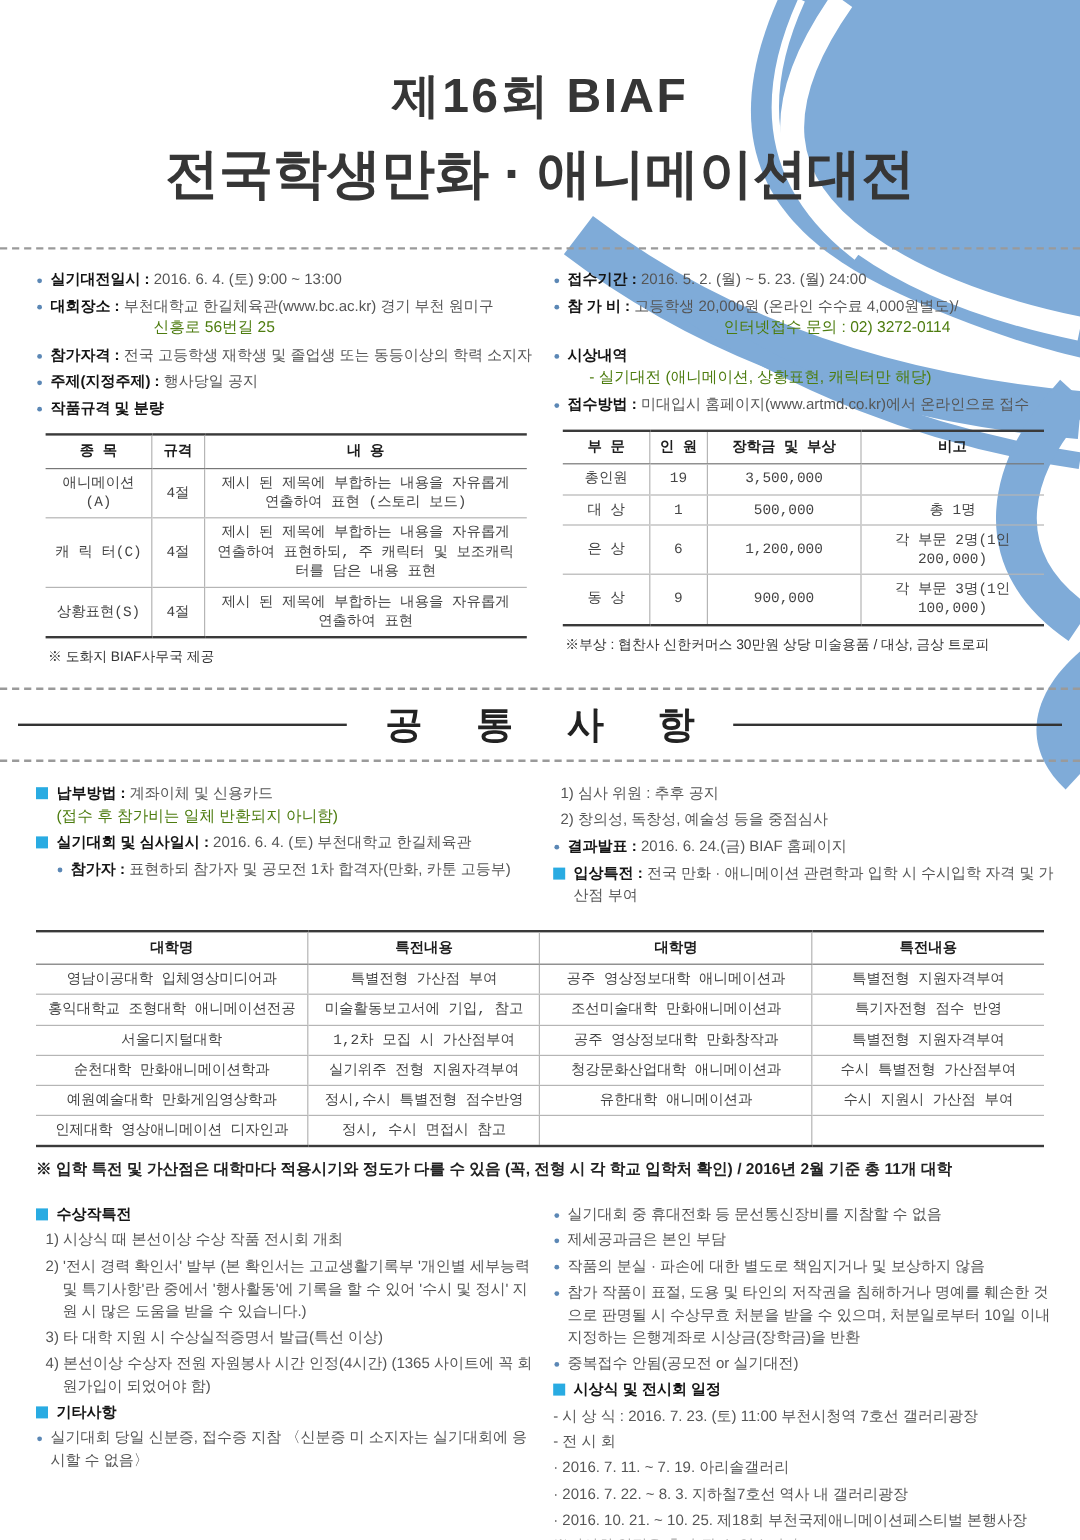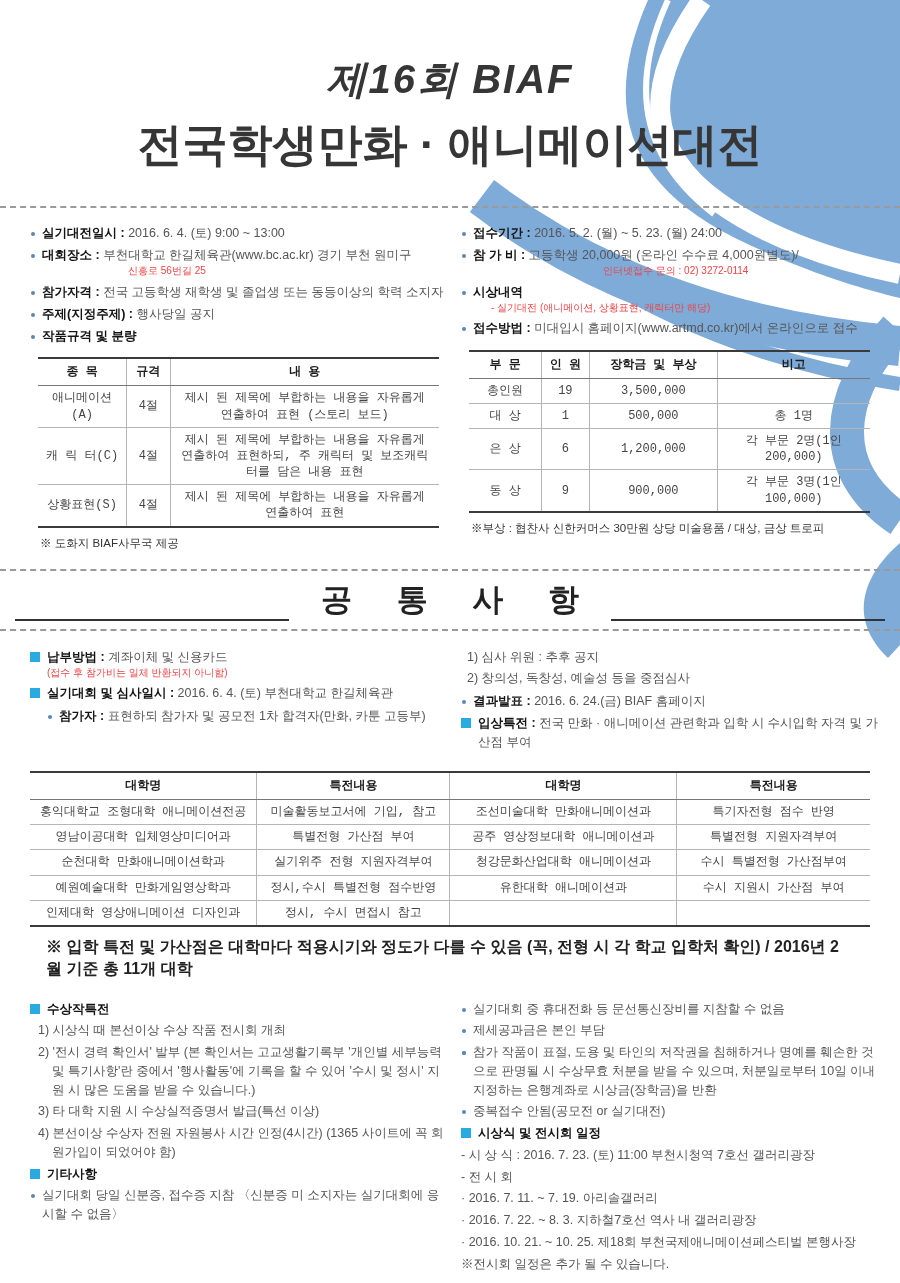--- a/index.html
+++ b/index.html
@@ -3,70 +3,70 @@
 <meta charset="utf-8">
 <style>
   html,body{margin:0;padding:0;}
   body{width:900px;height:1283px;position:relative;background:#fff;overflow:hidden;
        font-family:"Liberation Sans",sans-serif;color:#444;}
   .swoosh{position:absolute;top:0;right:0;z-index:0;}
   .content{position:relative;z-index:1;}
 
   
   .header{height:206px;box-sizing:border-box;padding-top:52px;text-align:center;}
-  .t1{font-size:40px;font-weight:bold;color:#363636;letter-spacing:2px;font-style:italic;}
+  .t1{font-size:40px;font-weight:bold;color:#363636;letter-spacing:2px;}
   .t2{font-size:45px;font-weight:bold;color:#363636;margin-top:8px;letter-spacing:0px;}
 
   .sep{border-top:2px dashed #9a9a9a;height:0;}
 
   
   .info{display:flex;padding:12px 8px 0 30px;box-sizing:border-box;}
   .info .col{width:50%;box-sizing:border-box;padding-right:14px;}
   .item{position:relative;padding-left:12px;margin:4px 0;line-height:1.45;font-size:12.5px;color:#555;}
   .item b{color:#141414;}
   .dot{position:absolute;left:1px;top:8px;width:4px;height:4px;border-radius:50%;background:#5b87b5;}
-  .cont{font-size:10px;color:#ef4444;line-height:1.45;}
+  .cont{font-size:13px;color:#4d7c0f;line-height:1.45;}
   .c-place{margin-left:86px;}
   .c-fee{margin-left:130px;}
   .c-award{margin-left:18px;}
 
   
   table{border-collapse:collapse;width:96%;margin:12px auto 0;font-size:12px;background:transparent;font-family:Liberation Mono, monospace;}
   th,td{padding:4px 5px;text-align:center;vertical-align:middle;color:#444;
         border-bottom:1px solid #b5b5b5;line-height:1.35;}
   thead th{border-top:2px solid #3a3a3a;border-bottom:1px solid #777;
            font-weight:bold;color:#1d1d1d;padding:5px;}
   tbody tr:last-child td{border-bottom:2px solid #3a3a3a;}
   th+th,td+td{border-left:1px solid #b5b5b5;}
   .tnote{font-size:11.5px;color:#333;margin:8px 2px 0 10px;}
 
   .spec col.c1{width:88px}.spec col.c2{width:44px}
   .award col.c1{width:72px}.award col.c2{width:48px}.award col.c3{width:128px}
 
   
   .common{margin-top:18px;}
-  .bandrow{display:flex;align-items:flex-end;margin:8px 15px;}
+  .bandrow{display:flex;align-items:center;margin:8px 15px;}
   .bandrow::before,.bandrow::after{content:"";flex:1;border-top:2px solid #333;}
   .bandtitle{font-size:31px;font-weight:bold;color:#222;letter-spacing:18px;
              padding:0 14px 0 32px;white-space:nowrap;}
 
   
   .proc{display:flex;padding:14px 8px 0 30px;box-sizing:border-box;font-size:12.5px;}
   .proc .col{width:50%;box-sizing:border-box;padding-right:12px;}
   .pitem{position:relative;padding-left:17px;margin:3px 0;line-height:1.5;color:#555;}
   .pitem b{color:#141414;}
   .sq{position:absolute;left:0;top:4px;width:10px;height:10px;background:#29abe2;}
   .plain{margin:3px 0 3px 6px;line-height:1.5;color:#555;}
   .sub{margin-left:17px;}
 
   
   .uniwrap{padding:4px 30px 0;}
   .uni{width:100%;font-size:12px;}
   .uni col.u1{width:27%}.uni col.u2{width:23%}.uni col.u3{width:27%}.uni col.u4{width:23%}
-  .uninote{margin:9px 46px 0;font-size:16px;font-weight:bold;color:#222;line-height:1.4;}
+  .uninote{margin:9px 30px 0;font-size:13px;font-weight:bold;color:#222;line-height:1.4;}
 
   
   .bottom{display:flex;padding:16px 8px 0 30px;box-sizing:border-box;font-size:12.5px;}
   .bottom .col{width:50%;box-sizing:border-box;padding-right:14px;}
   .li{position:relative;padding-left:12px;margin:3px 0;line-height:1.5;color:#555;}
   .li .dot{top:8px;}
   .num{margin:3px 0 3px 8px;padding-left:14px;text-indent:-14px;line-height:1.5;color:#555;}
   .s1{margin-left:8px;}.s2{margin-left:14px;}.s3{margin-left:20px;}
   .schedline{margin:3px 0;line-height:1.5;color:#555;}
 </style>
@@ -226,29 +226,35 @@
       <thead>
           <tr>
         <th>대학명</th>
         <th>특전내용</th>
         <th>대학명</th>
         <th>특전내용</th>
       </tr>
         </thead>
       <tbody>
         <tr>
+            <td>영남이공대학 입체영상미디어과</td>
+            <td>특별전형 가산점 부여</td>
+            <td>공주 영상정보대학 애니메이션과</td>
+            <td>특별전형 지원자격부여</td>
+          </tr>
+        <tr>
             <td>홍익대학교 조형대학 애니메이션전공</td>
             <td>미술활동보고서에 기입, 참고</td>
             <td>조선미술대학 만화애니메이션과</td>
             <td>특기자전형 점수 반영</td>
           </tr>
         <tr>
-            <td>영남이공대학 입체영상미디어과</td>
-            <td>특별전형 가산점 부여</td>
-            <td>공주 영상정보대학 애니메이션과</td>
+            <td>서울디지털대학</td>
+            <td>1,2차 모집 시 가산점부여</td>
+            <td>공주 영상정보대학 만화창작과</td>
             <td>특별전형 지원자격부여</td>
           </tr>
         <tr>
             <td>순천대학 만화애니메이션학과</td>
             <td>실기위주 전형 지원자격부여</td>
             <td>청강문화산업대학 애니메이션과</td>
             <td>수시 특별전형 가산점부여</td>
           </tr>
         <tr>
             <td>예원예술대학 만화게임영상학과</td>
@@ -274,21 +280,21 @@
       <div class="num">2) '전시 경력 확인서' 발부 (본 확인서는 고교생활기록부 '개인별 세부능력 및 특기사항'란 중에서 '행사활동'에 기록을 할 수 있어 '수시 및 정시' 지원 시 많은 도움을 받을 수 있습니다.)</div>
       <div class="num">3) 타 대학 지원 시 수상실적증명서 발급(특선 이상)</div>
       <div class="num">4) 본선이상 수상자 전원 자원봉사 시간 인정(4시간) (1365 사이트에 꼭 회원가입이 되었어야 함)</div>
       <div class="pitem"><span class="sq"></span><b>기타사항</b></div>
       <div class="li"><span class="dot"></span><span>실기대회 당일 신분증, 접수증 지참 〈신분증 미 소지자는 실기대회에 응시할 수 없음〉</span></div>
 
     </div>
     <div class="col">
       <div class="li"><span class="dot"></span><span>실기대회 중 휴대전화 등 문선통신장비를 지참할 수 없음</span></div>
       <div class="li"><span class="dot"></span><span>제세공과금은 본인 부담</span></div>
-      <div class="li"><span class="dot"></span></div>
+      <div class="li"><span class="dot"></span><span>작품의 분실 · 파손에 대한 별도로 책임지거나 및 보상하지 않음</span></div>
       <div class="li"><span class="dot"></span><span>참가 작품이 표절, 도용 및 타인의 저작권을 침해하거나 명예를 훼손한 것으로 판명될 시 수상무효 처분을 받을 수 있으며, 처분일로부터 10일 이내 지정하는 은행계좌로 시상금(장학금)을 반환</span></div>
       <div class="li"><span class="dot"></span><span>중복접수 안됨(공모전 or 실기대전)</span></div>
       <div class="pitem"><span class="sq"></span><b>시상식 및 전시회 일정</b></div>
       <div class="schedline s1">- 시 상 식 : 2016. 7. 23. (토) 11:00 부천시청역 7호선 갤러리광장</div>
       <div class="schedline s1">- 전 시 회</div>
       <div class="schedline s2">· 2016. 7. 11. ~ 7. 19. 아리솔갤러리</div>
       <div class="schedline s2">· 2016. 7. 22. ~ 8.  3. 지하철7호선 역사 내 갤러리광장</div>
       <div class="schedline s2">· 2016. 10. 21. ~ 10. 25. 제18회 부천국제애니메이션페스티벌 본행사장</div>
       <div class="schedline s3">※전시회 일정은 추가 될 수 있습니다.</div>
     </div>

